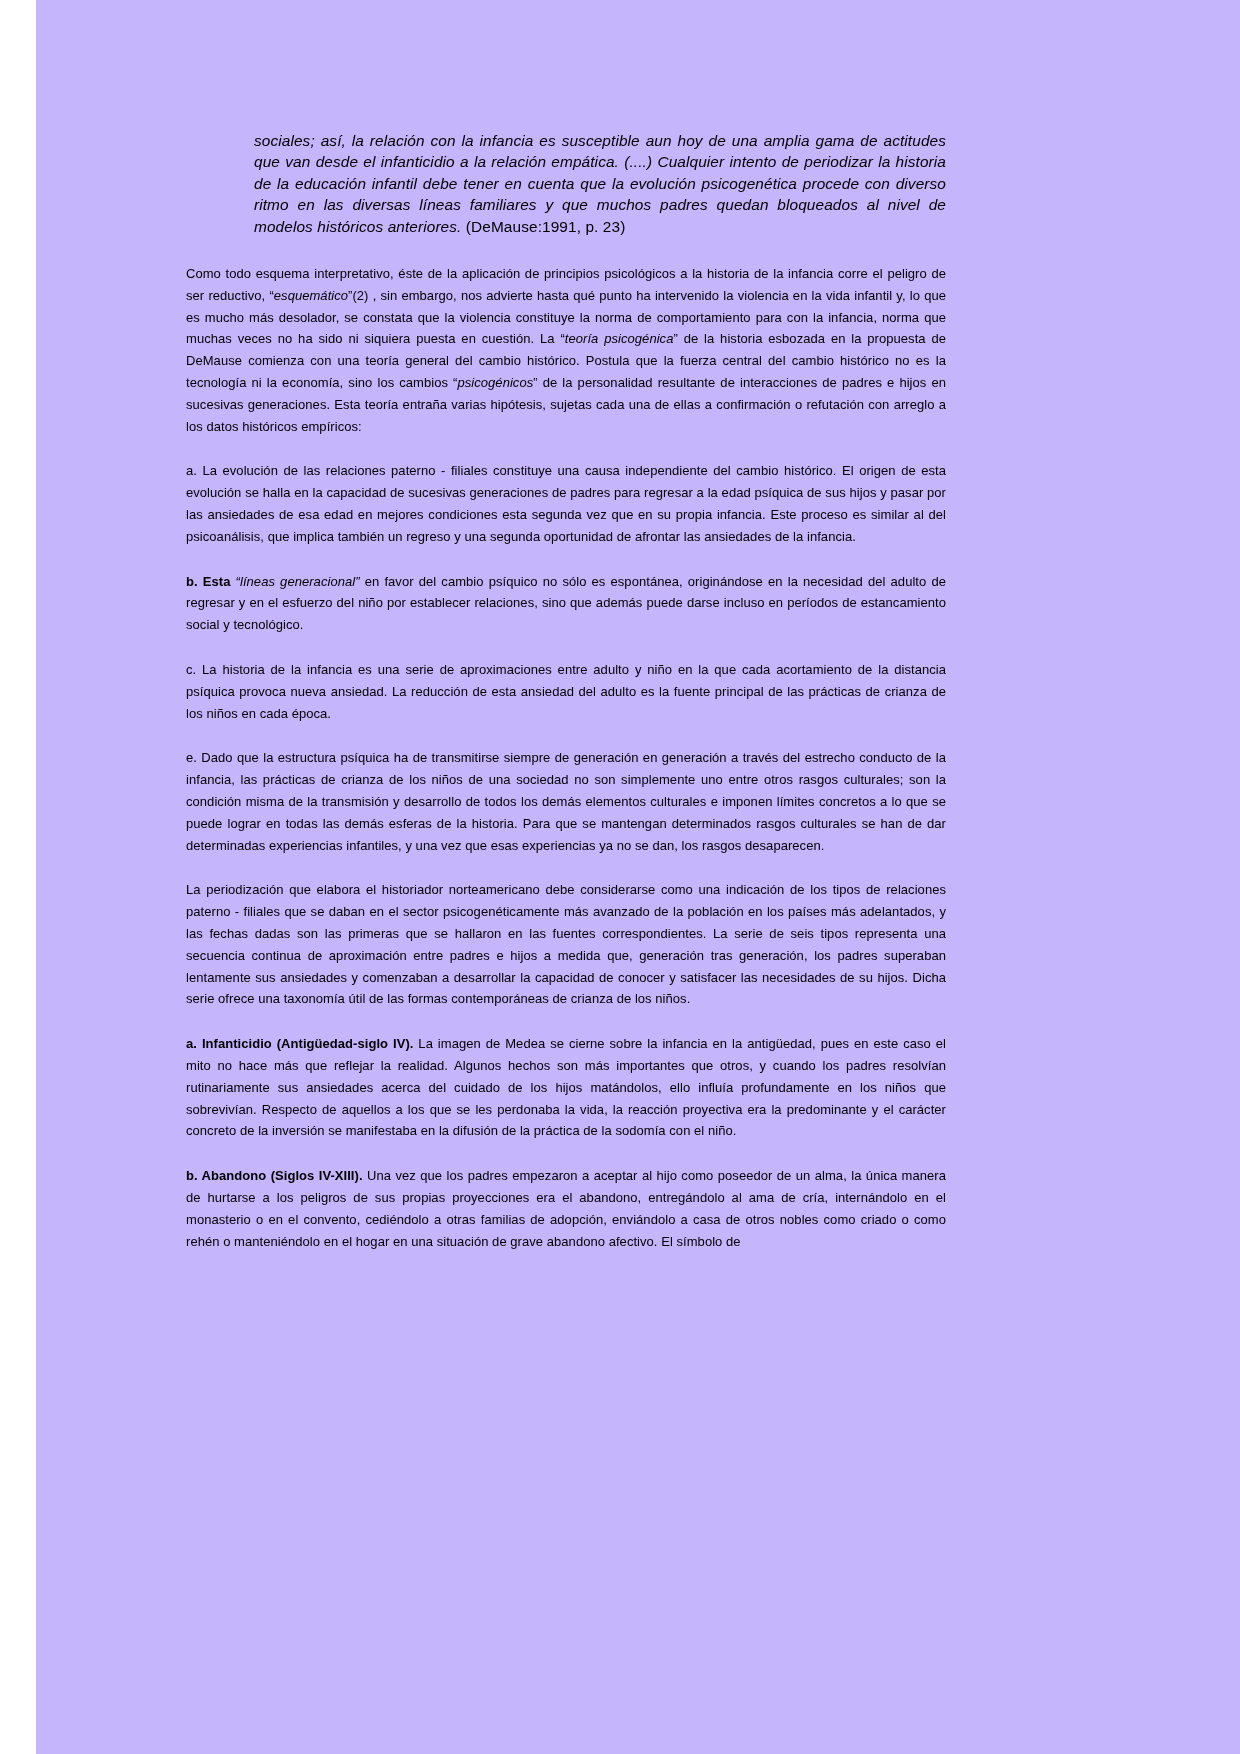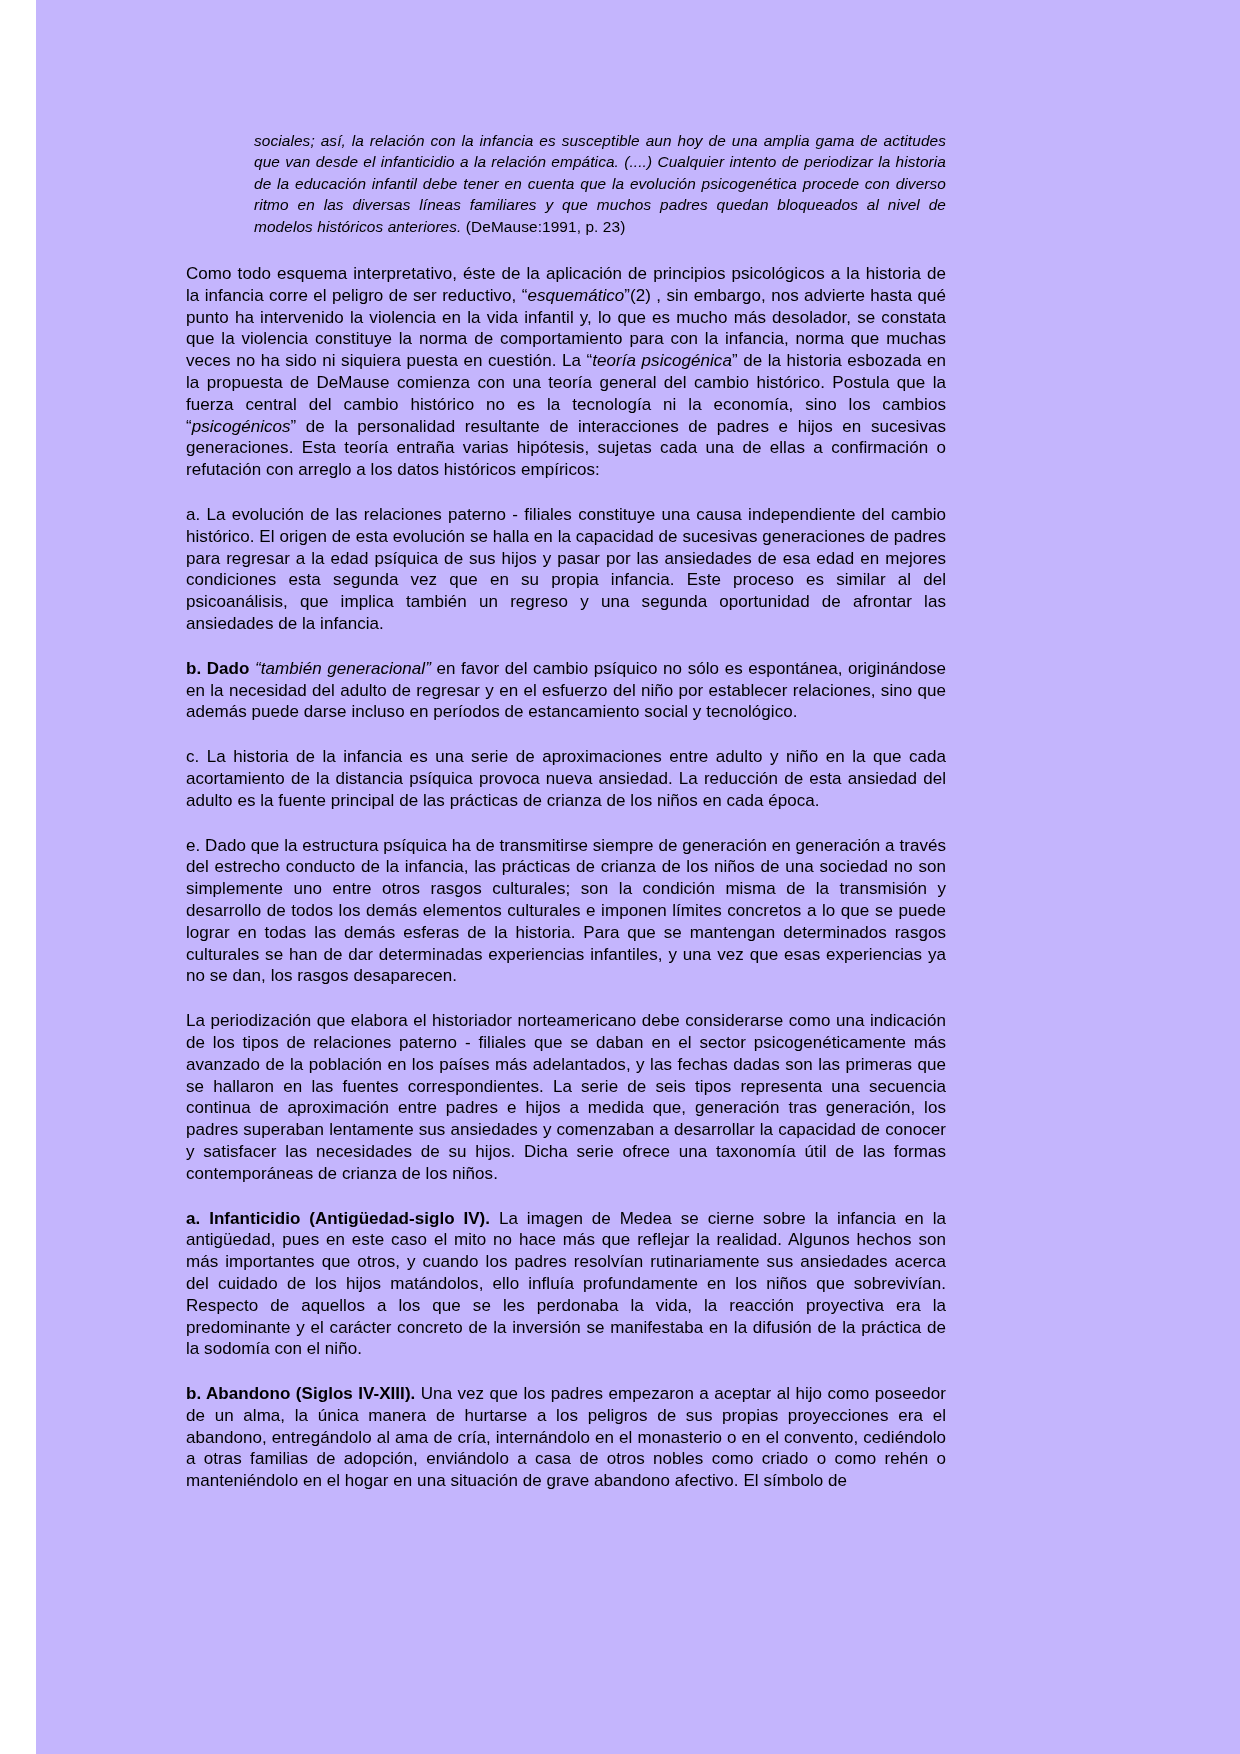--- a/index.html
+++ b/index.html
@@ -36,21 +36,21 @@
     text-align: justify;
     text-justify: inter-word;
     letter-spacing: 0.1px;
   }
   .blockquote .cite {
     font-style: normal;
   }
   
   p.body {
     margin: 0 0 23px 0;
-    font-size: 17px;
+    font-size: 13px;
     line-height: 21.8px;
     text-align: justify;
     text-justify: inter-word;
     letter-spacing: 0.05px;
   }
   .it { font-style: italic; }
   .bd { font-weight: bold; }
   
   p.body:last-child { margin-bottom: 0; }
 </style>
@@ -60,21 +60,21 @@
 <div class="page">
   <div class="content">
 
     <div class="blockquote">
       <span>sociales; así, la relación con la infancia es susceptible aun hoy de una amplia gama de actitudes que van desde el infanticidio a la relación empática. (....) Cualquier intento de periodizar la historia de la educación infantil debe tener en cuenta que la evolución psicogenética procede con diverso ritmo en las diversas líneas familiares y que muchos padres quedan bloqueados al nivel de modelos históricos anteriores.</span><span class="cite"> <span>(DeMause:1991, p. 23)</span></span>
     </div>
 
     <div id="paragraphs">
         <p class="body"><span>Como todo esquema interpretativo, éste de la aplicación de principios psicológicos a la historia de la infancia corre el peligro de ser reductivo, “</span><span class="it">esquemático</span><span>”(2) , sin embargo, nos advierte hasta qué punto ha intervenido la violencia en la vida infantil y, lo que es mucho más desolador, se constata que la violencia constituye la norma de comportamiento para con la infancia, norma que muchas veces no ha sido ni siquiera puesta en cuestión. La “</span><span class="it">teoría psicogénica</span><span>” de la historia esbozada en la propuesta de DeMause comienza con una teoría general del cambio histórico. Postula que la fuerza central del cambio histórico no es la tecnología ni la economía, sino los cambios “</span><span class="it">psicogénicos</span><span>” de la personalidad resultante de interacciones de padres e hijos en sucesivas generaciones. Esta teoría entraña varias hipótesis, sujetas cada una de ellas a confirmación o refutación con arreglo a los datos históricos empíricos:</span></p>
         <p class="body"><span>a. La evolución de las relaciones paterno - filiales constituye una causa independiente del cambio histórico. El origen de esta evolución se halla en la capacidad de sucesivas generaciones de padres para regresar a la edad psíquica de sus hijos y pasar por las ansiedades de esa edad en mejores condiciones esta segunda vez que en su propia infancia. Este proceso es similar al del psicoanálisis, que implica también un regreso y una segunda oportunidad de afrontar las ansiedades de la infancia.</span></p>
-        <p class="body"><span class="bd">b. Dado </span><span class="it">“también generacional”</span><span> en favor del cambio psíquico no sólo es espontánea, originándose en la necesidad del adulto de regresar y en el esfuerzo del niño por establecer relaciones, sino que además puede darse incluso en períodos de estancamiento social y tecnológico.</span></p>
+        <p class="body"><span class="bd">b. Esta </span><span class="it">“líneas generacional”</span><span> en favor del cambio psíquico no sólo es espontánea, originándose en la necesidad del adulto de regresar y en el esfuerzo del niño por establecer relaciones, sino que además puede darse incluso en períodos de estancamiento social y tecnológico.</span></p>
         <p class="body"><span>c. La historia de la infancia es una serie de aproximaciones entre adulto y niño en la que cada acortamiento de la distancia psíquica provoca nueva ansiedad. La reducción de esta ansiedad del adulto es la fuente principal de las prácticas de crianza de los niños en cada época.</span></p>
         <p class="body"><span>e. Dado que la estructura psíquica ha de transmitirse siempre de generación en generación a través del estrecho conducto de la infancia, las prácticas de crianza de los niños de una sociedad no son simplemente uno entre otros rasgos culturales; son la condición misma de la transmisión y desarrollo de todos los demás elementos culturales e imponen límites concretos a lo que se puede lograr en todas las demás esferas de la historia. Para que se mantengan determinados rasgos culturales se han de dar determinadas experiencias infantiles, y una vez que esas experiencias ya no se dan, los rasgos desaparecen.</span></p>
         <p class="body"><span>La periodización que elabora el historiador norteamericano debe considerarse como una indicación de los tipos de relaciones paterno - filiales que se daban en el sector psicogenéticamente más avanzado de la población en los países más adelantados, y las fechas dadas son las primeras que se hallaron en las fuentes correspondientes. La serie de seis tipos representa una secuencia continua de aproximación entre padres e hijos a medida que, generación tras generación, los padres superaban lentamente sus ansiedades y comenzaban a desarrollar la capacidad de conocer y satisfacer las necesidades de su hijos. Dicha serie ofrece una taxonomía útil de las formas contemporáneas de crianza de los niños.</span></p>
         <p class="body"><span class="bd">a. Infanticidio (Antigüedad-siglo IV).</span><span> La imagen de Medea se cierne sobre la infancia en la antigüedad, pues en este caso el mito no hace más que reflejar la realidad. Algunos hechos son más importantes que otros, y cuando los padres resolvían rutinariamente sus ansiedades acerca del cuidado de los hijos matándolos, ello influía profundamente en los niños que sobrevivían. Respecto de aquellos a los que se les perdonaba la vida, la reacción proyectiva era la predominante y el carácter concreto de la inversión se manifestaba en la difusión de la práctica de la sodomía con el niño.</span></p>
         <p class="body"><span class="bd">b. Abandono (Siglos IV-XIII).</span><span> Una vez que los padres empezaron a aceptar al hijo como poseedor de un alma, la única manera de hurtarse a los peligros de sus propias proyecciones era el abandono, entregándolo al ama de cría, internándolo en el monasterio o en el convento, cediéndolo a otras familias de adopción, enviándolo a casa de otros nobles como criado o como rehén o manteniéndolo en el hogar en una situación de grave abandono afectivo. El símbolo de</span></p>
       </div>
 
   </div>
 </div>
 

